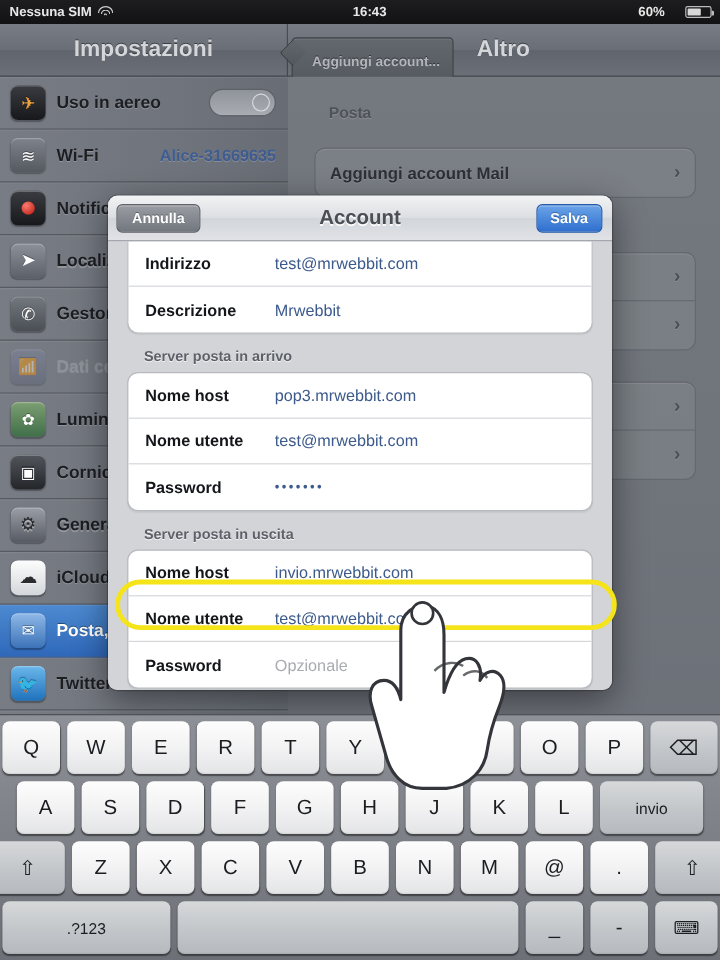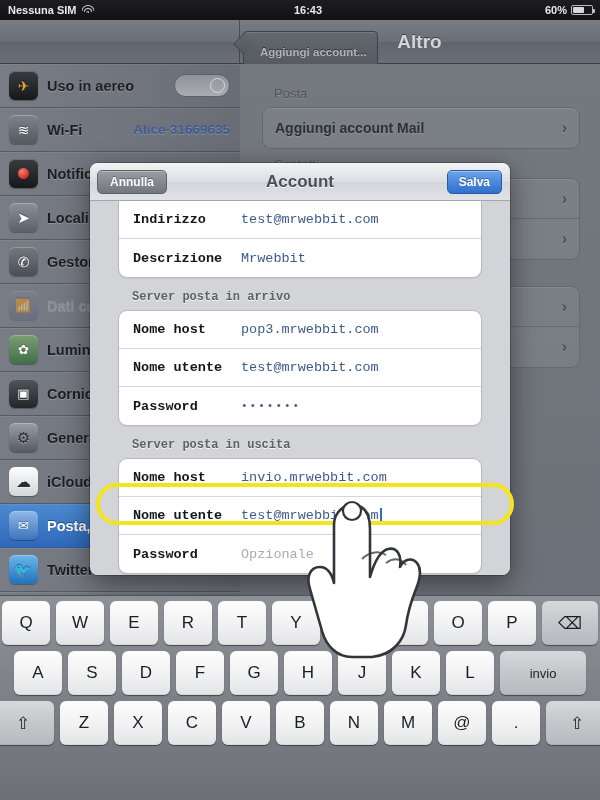--- a/index.html
+++ b/index.html
@@ -20,21 +20,21 @@
   #statusbar {
     position: absolute; top: 0; left: 0;
     width: 600px; height: 20px;
     background: linear-gradient(to bottom, #1d1d1f 0%, #121214 100%);
     color: #e8e8e8;
     font-size: 11px; font-weight: bold;
     display: flex; align-items: center;
   }
   #statusbar .sb-left { display: flex; align-items: center; gap: 5px; padding-left: 8px; }
   #statusbar .sb-center { position: absolute; left: 16px; right: 0; text-align: center; }
-  #statusbar .sb-right { position: absolute; right: 7px; display: flex; align-items: center; gap: 4px; }
+  #statusbar .sb-right { position: absolute; right: 7px; display: flex; align-items: center; gap: 17px; }
   .wifi-ico { display: inline-block; width: 13px; height: 10px; position: relative; }
   .wifi-ico i {
     position: absolute; border: 1.6px solid #cfcfcf; border-bottom: none;
     border-radius: 50% 50% 0 0 / 100% 100% 0 0; left: 50%; transform: translateX(-50%);
   }
   .wifi-ico i.a { width: 13px; height: 6px; top: 0; }
   .wifi-ico i.b { width: 8px;  height: 4px; top: 2.5px; }
   .wifi-ico i.c { width: 3.5px; height: 2px; top: 5.5px; border-width: 1.4px;}
   .batt { width: 22px; height: 10px; border: 1px solid #bcbcbc; border-radius: 2px; position: relative; }
   .batt::after { content:""; position:absolute; right:-3px; top:3px; width:2px; height:4px; background:#bcbcbc; border-radius:0 1px 1px 0;}
@@ -127,23 +127,23 @@
   .glyph.dark { color:#2a2c30; text-shadow:0 1px 0 rgba(255,255,255,.35); }
 
   
   #detail {
     position: absolute; top: 64px; left: 240px; right: 0; bottom: 0;
     background: linear-gradient(to bottom,#74787f,#6a6e76);
     padding: 14px 20px 0 22px;
     overflow: hidden;
   }
   .grp-title {
-    font-size: 13px; font-weight: normal; color: #4e525a;
+    font-size: 13px; font-weight: bold; color: #4e525a;
     text-shadow: 0 1px 0 rgba(255,255,255,.18);
-    margin: 8px 0 6px 12px;
+    margin: 8px 0 22px 12px;
   }
   .grp {
     background: rgba(130,134,141,.55);
     border: 1px solid rgba(95,99,106,.8);
     border-radius: 9px;
     overflow: hidden;
     box-shadow: inset 0 1px 0 rgba(255,255,255,.1);
   }
   .grp .row {
     height: 40px; display:flex; align-items:center;
@@ -185,23 +185,22 @@
   }
   #save-btn {
     position: relative; z-index:2; margin-left:auto; margin-right: 8px;
     padding: 4px 11px; font-size: 12px; font-weight: bold; color:#fff;
     background: linear-gradient(to bottom,#6ba4e8,#2f6fce);
     border: 1px solid #255ba8; border-radius: 5px;
     text-shadow: 0 -1px 0 rgba(0,0,0,.3);
     box-shadow: inset 0 1px 0 rgba(255,255,255,.35);
   }
   #modal-body {
-    flex: 1; overflow: hidden; padding: 0 28px;
+    flex: 1; overflow: hidden; padding: 0 16px;
     background: #d2d4d8;
-    font-family: Liberation Mono, monospace;
   }
   .m-grp {
     background: #fff; border-radius: 9px; overflow: hidden;
     border: 1px solid #b6b9be;
     box-shadow: 0 1px 1px rgba(0,0,0,.06);
   }
   .m-grp.first { border-top-left-radius:0; border-top-right-radius:0; border-top:none; margin-top:0;}
   .m-row {
     height: 38px; display: flex; align-items: center;
     border-bottom: 1px solid #d4d6da;
@@ -277,20 +276,21 @@
     <div class="sb-right">
       <span>60%</span>
       <span class="batt">
           <i></i>
         </span>
     </div>
   </div>
 
   <div id="navbar">
     <div class="split"></div>
+    <div class="nav-title" id="nav-left-title">Impostazioni</div>
     <div id="backbtn">
       <span>Aggiungi account...</span>
     </div>
     <div class="nav-title" id="nav-right-title">Altro</div>
   </div>
 
   <div id="sidebar">
     <div class="side-item">
       <span class="ico ic-airplane">
           <span class="glyph" style="color:#f0a23c;font-size:14px;">✈</span>
@@ -526,15 +526,22 @@
       <div class="key">X</div>
       <div class="key">C</div>
       <div class="key">V</div>
       <div class="key">B</div>
       <div class="key">N</div>
       <div class="key">M</div>
       <div class="key">@</div>
       <div class="key">.</div>
       <div class="key w-shift dark">⇧</div>
     </div>
+    <div class="krow">
+      <div class="key w-num dark">.?123</div>
+      <div class="key w-space dark"></div>
+      <div class="key w-sm dark">_</div>
+      <div class="key w-sm dark">-</div>
+      <div class="key w-kb dark kb-glyph">⌨</div>
+    </div>
   </div>
 
 </div>
 
 </body></html>

